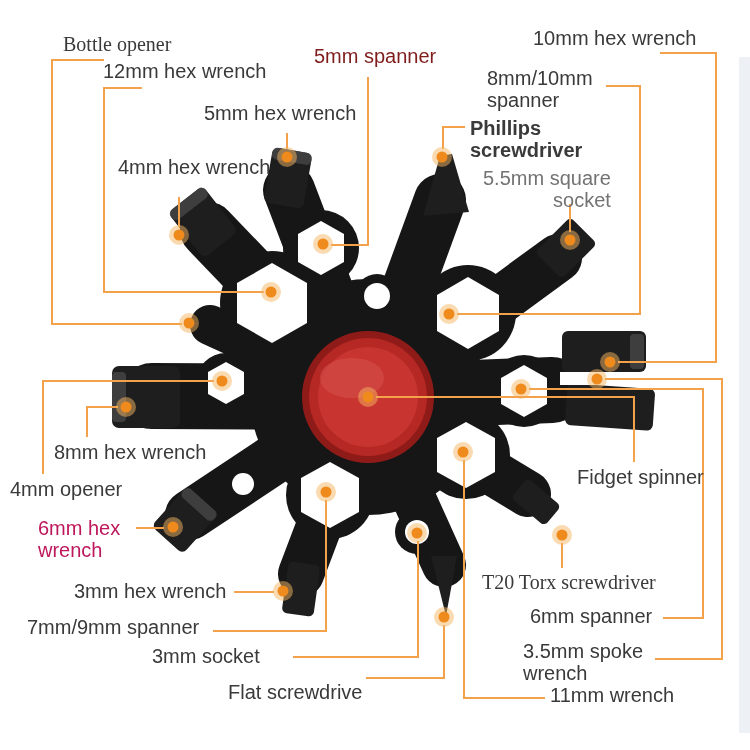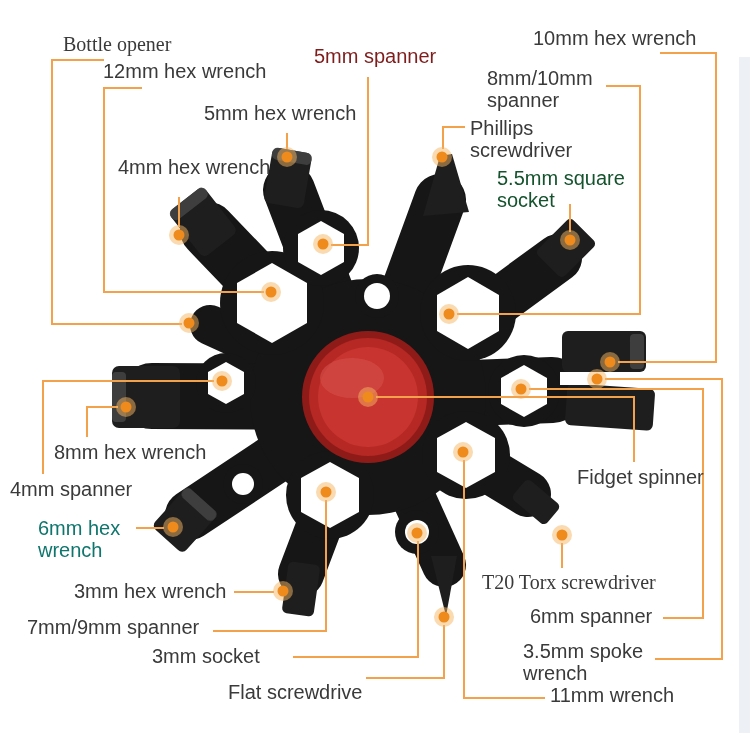--- a/index.html
+++ b/index.html
@@ -170,27 +170,27 @@
 
   <div id="labels">
       <div class="callout-label" style="left: 63px; top: 33px; color: rgb(58, 58, 58); font-family: Liberation Serif, serif;">Bottle opener</div>
       <div class="callout-label" style="left: 103px; top: 60px; color: rgb(58, 58, 58);">12mm hex wrench</div>
       <div class="callout-label" style="left: 314px; top: 45px; color: #7f1d1d; text-align: right;">5mm spanner</div>
       <div class="callout-label" style="left: 204px; top: 102px; color: rgb(58, 58, 58);">5mm hex wrench</div>
       <div class="callout-label" style="left: 118px; top: 156px; color: rgb(58, 58, 58);">4mm hex wrench</div>
       <div class="callout-label" style="left: 533px; top: 27px; color: rgb(58, 58, 58);">10mm hex wrench</div>
       <div class="callout-label" style="left: 487px; top: 67px; color: rgb(58, 58, 58);">8mm/10mm
 spanner</div>
-      <div class="callout-label" style="left: 470px; top: 117px; color: rgb(58, 58, 58);">Phillips
+      <div class="callout-label" style="left: 470px; top: 117px; color: rgb(58, 58, 58); font-weight: bold;">Phillips
 screwdriver</div>
-      <div class="callout-label" style="left: 497px; top: 167px; color: #14532d;">5.5mm square
+      <div class="callout-label" style="left: 483px; top: 167px; color: #737373; text-align: right;">5.5mm square
 socket</div>
       <div class="callout-label" style="left: 54px; top: 441px; color: rgb(58, 58, 58);">8mm hex wrench</div>
-      <div class="callout-label" style="left: 10px; top: 478px; color: rgb(58, 58, 58);">4mm spanner</div>
-      <div class="callout-label" style="left: 38px; top: 517px; color: #0f766e;">6mm hex
+      <div class="callout-label" style="left: 10px; top: 478px; color: rgb(58, 58, 58);">4mm opener</div>
+      <div class="callout-label" style="left: 38px; top: 517px; color: #be185d;">6mm hex
 wrench</div>
       <div class="callout-label" style="left: 74px; top: 580px; color: rgb(58, 58, 58);">3mm hex wrench</div>
       <div class="callout-label" style="left: 27px; top: 616px; color: rgb(58, 58, 58);">7mm/9mm spanner</div>
       <div class="callout-label" style="left: 152px; top: 645px; color: rgb(58, 58, 58);">3mm socket</div>
       <div class="callout-label" style="left: 228px; top: 681px; color: rgb(58, 58, 58);">Flat screwdrive</div>
       <div class="callout-label" style="left: 550px; top: 684px; color: rgb(58, 58, 58);">11mm wrench</div>
       <div class="callout-label" style="left: 482px; top: 571px; color: rgb(58, 58, 58); font-family: Liberation Serif, serif;">T20 Torx screwdriver</div>
       <div class="callout-label" style="left: 530px; top: 605px; color: rgb(58, 58, 58);">6mm spanner</div>
       <div class="callout-label" style="left: 523px; top: 640px; color: rgb(58, 58, 58);">3.5mm spoke
 wrench</div>

